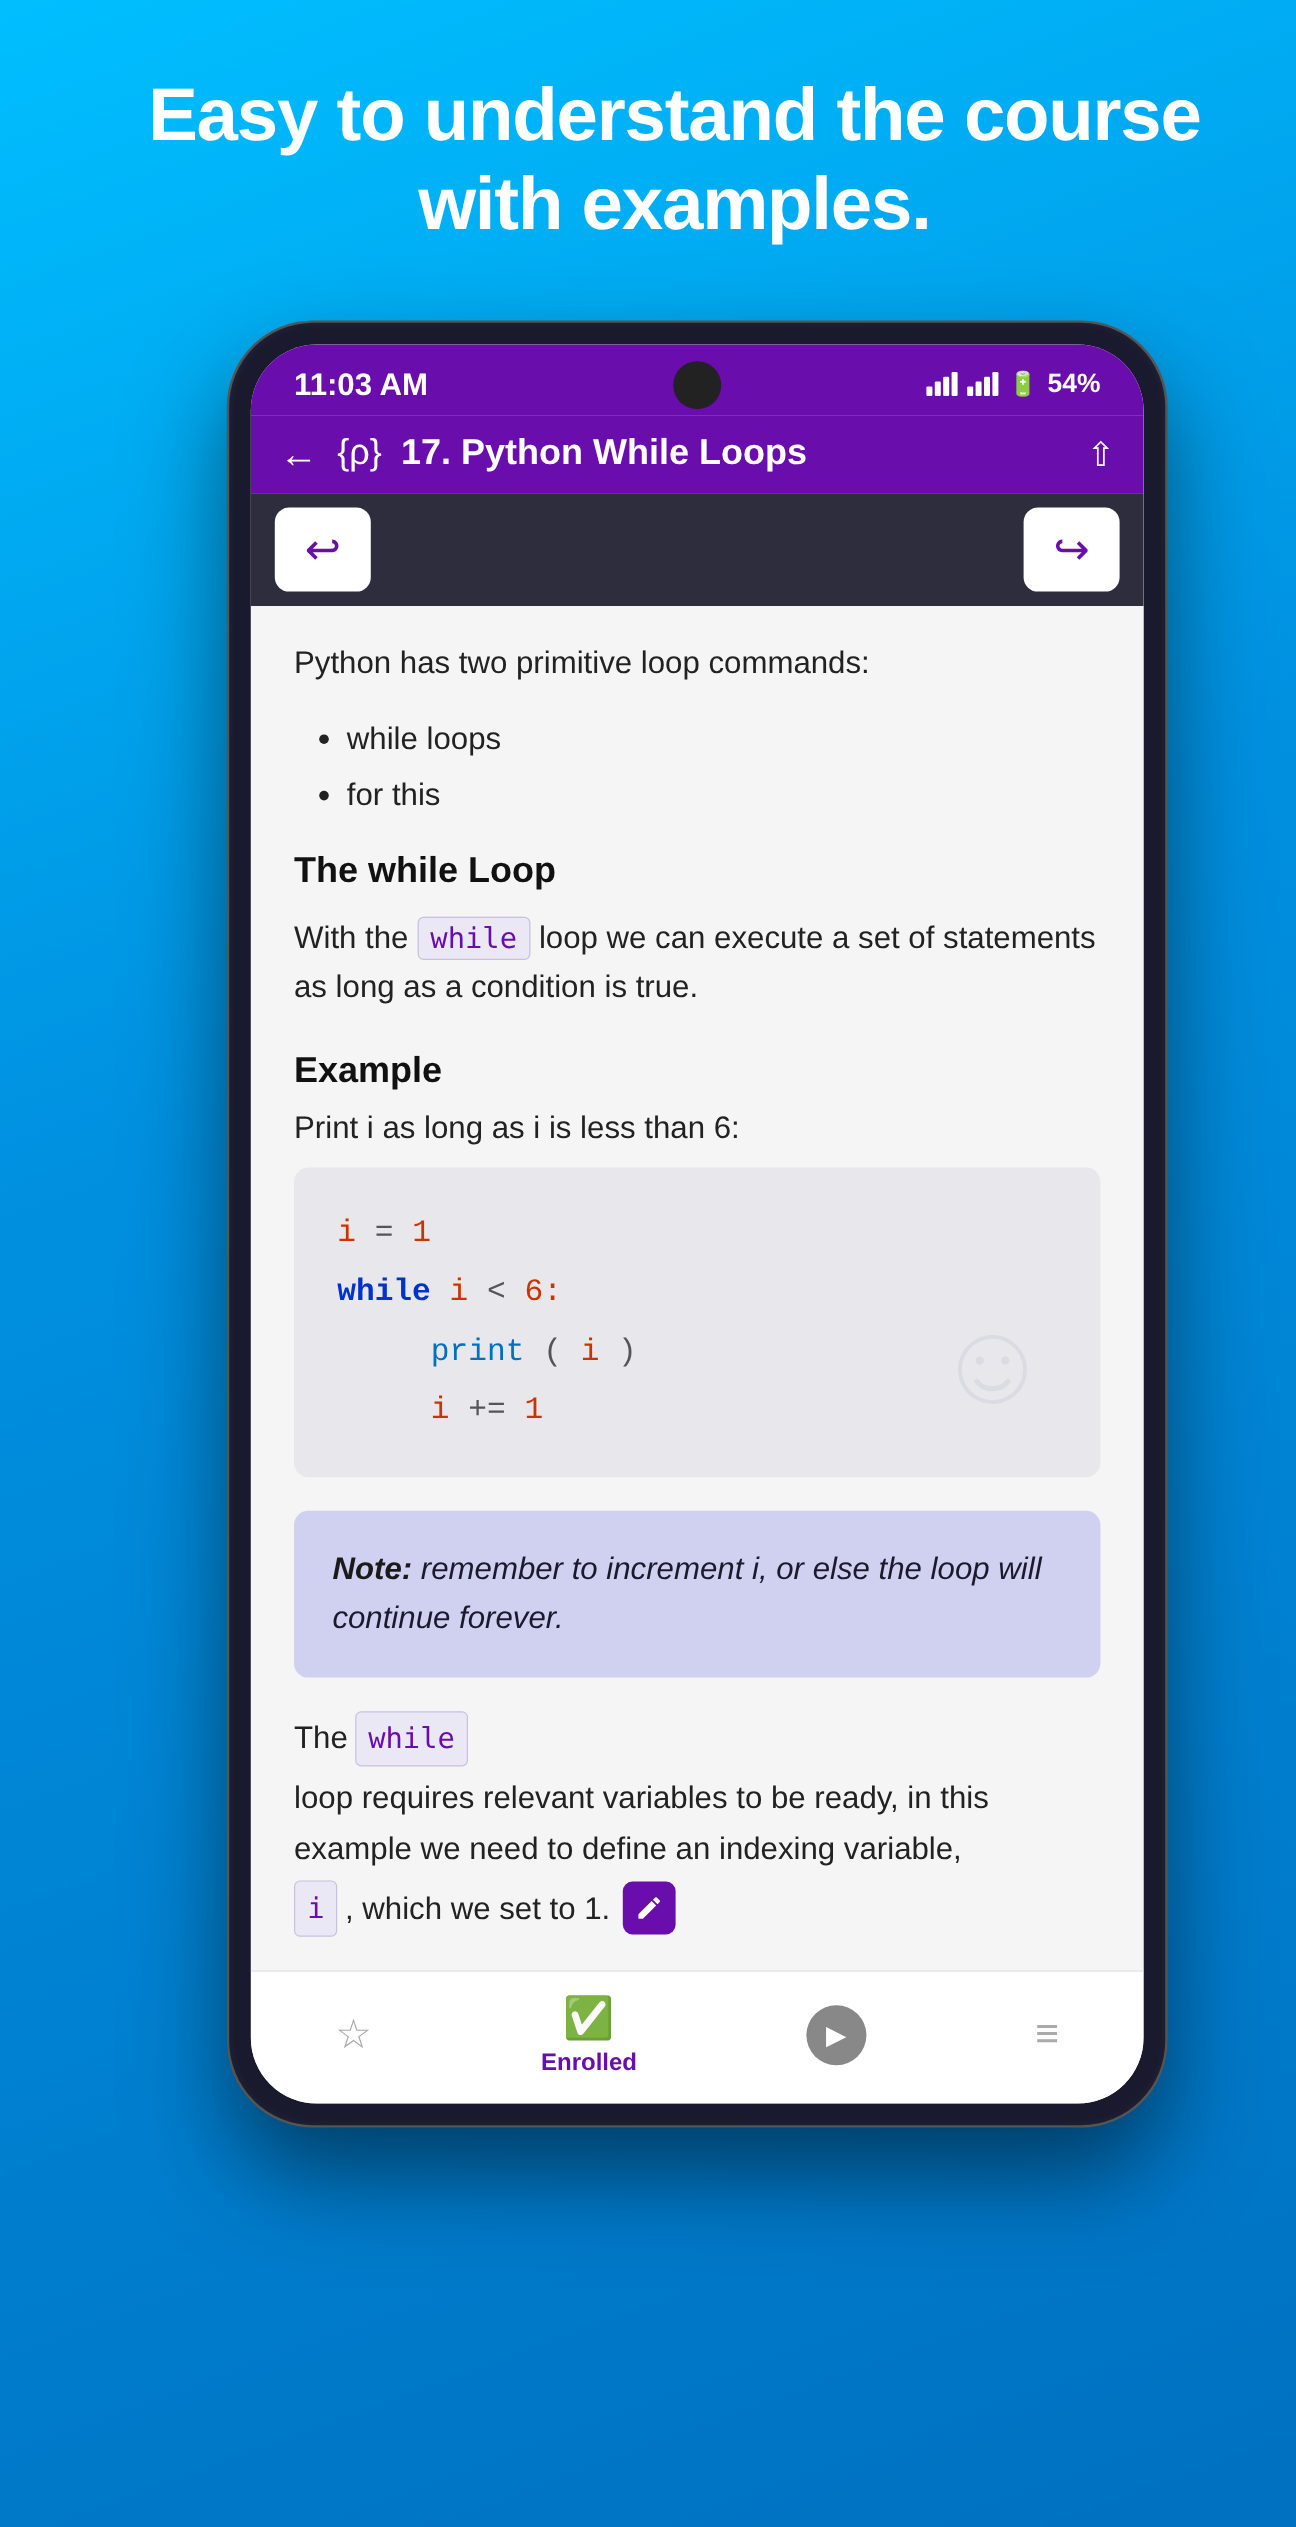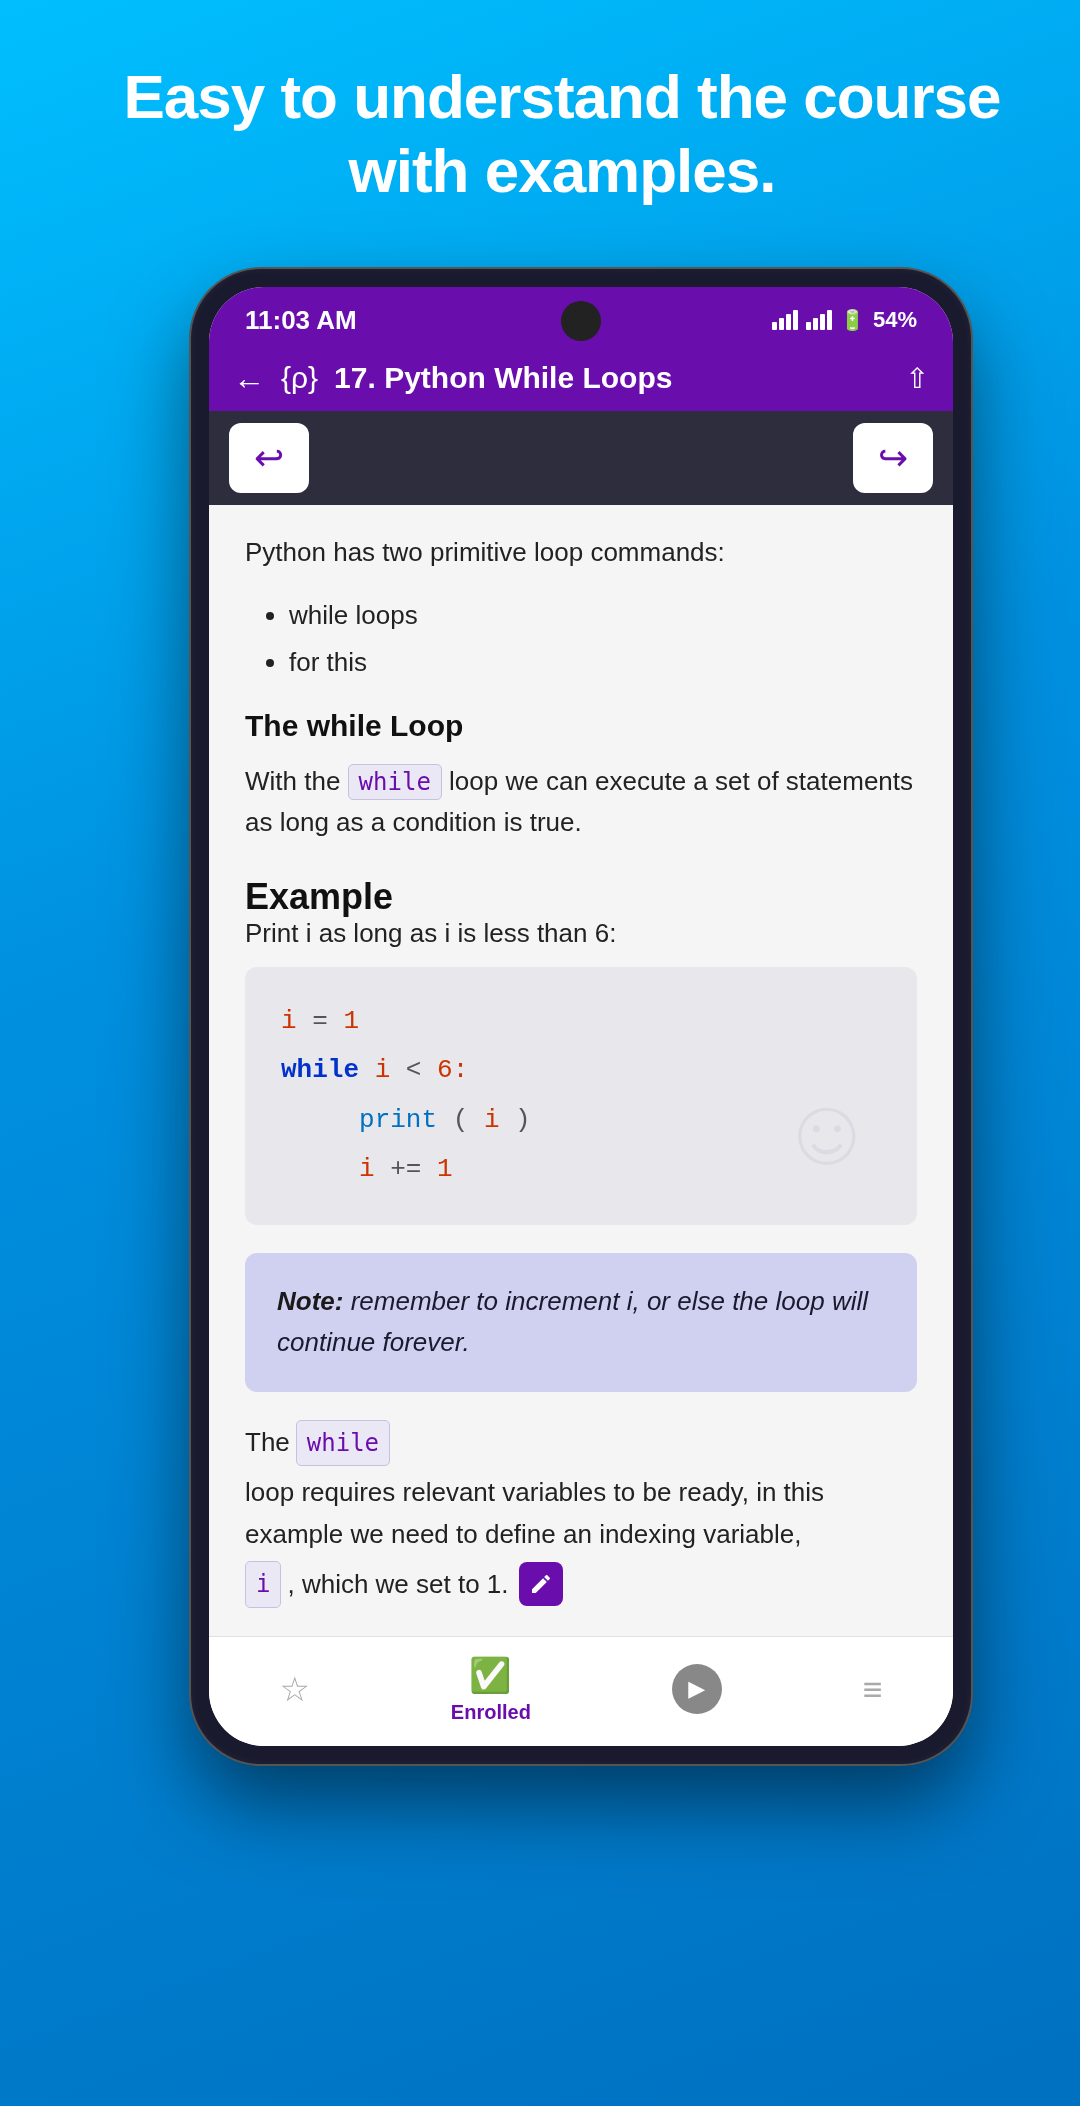--- a/index.html
+++ b/index.html
@@ -198,23 +198,24 @@
       color: #6a0dad;
       font-family: monospace;
       font-size: 24px;
       padding: 3px 10px;
       border-radius: 5px;
       border: 1px solid #c9c0e0;
       white-space: nowrap;
     }
 
     .example-label {
-      font-size: 36px;
+      font-size: 30px;
       font-weight: 800;
       color: #111;
+      margin-bottom: 14px;
     }
 
     .example-desc {
       font-size: 26px;
       color: #222;
       margin-bottom: 18px;
     }
 
     .code-block {
       background: #e8e8ec;

